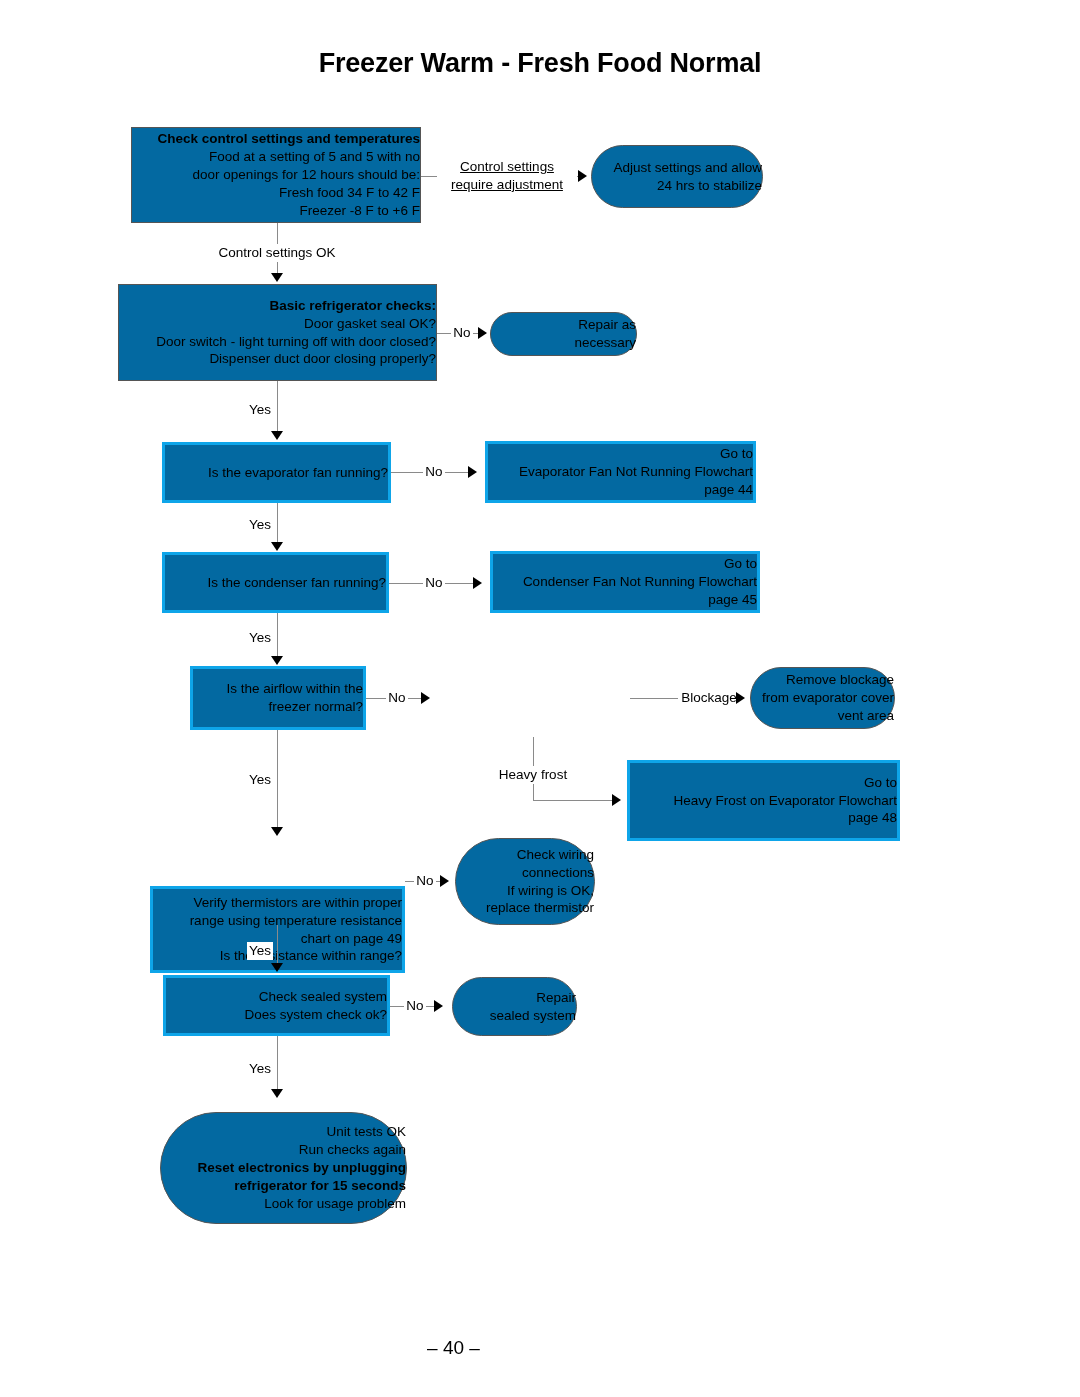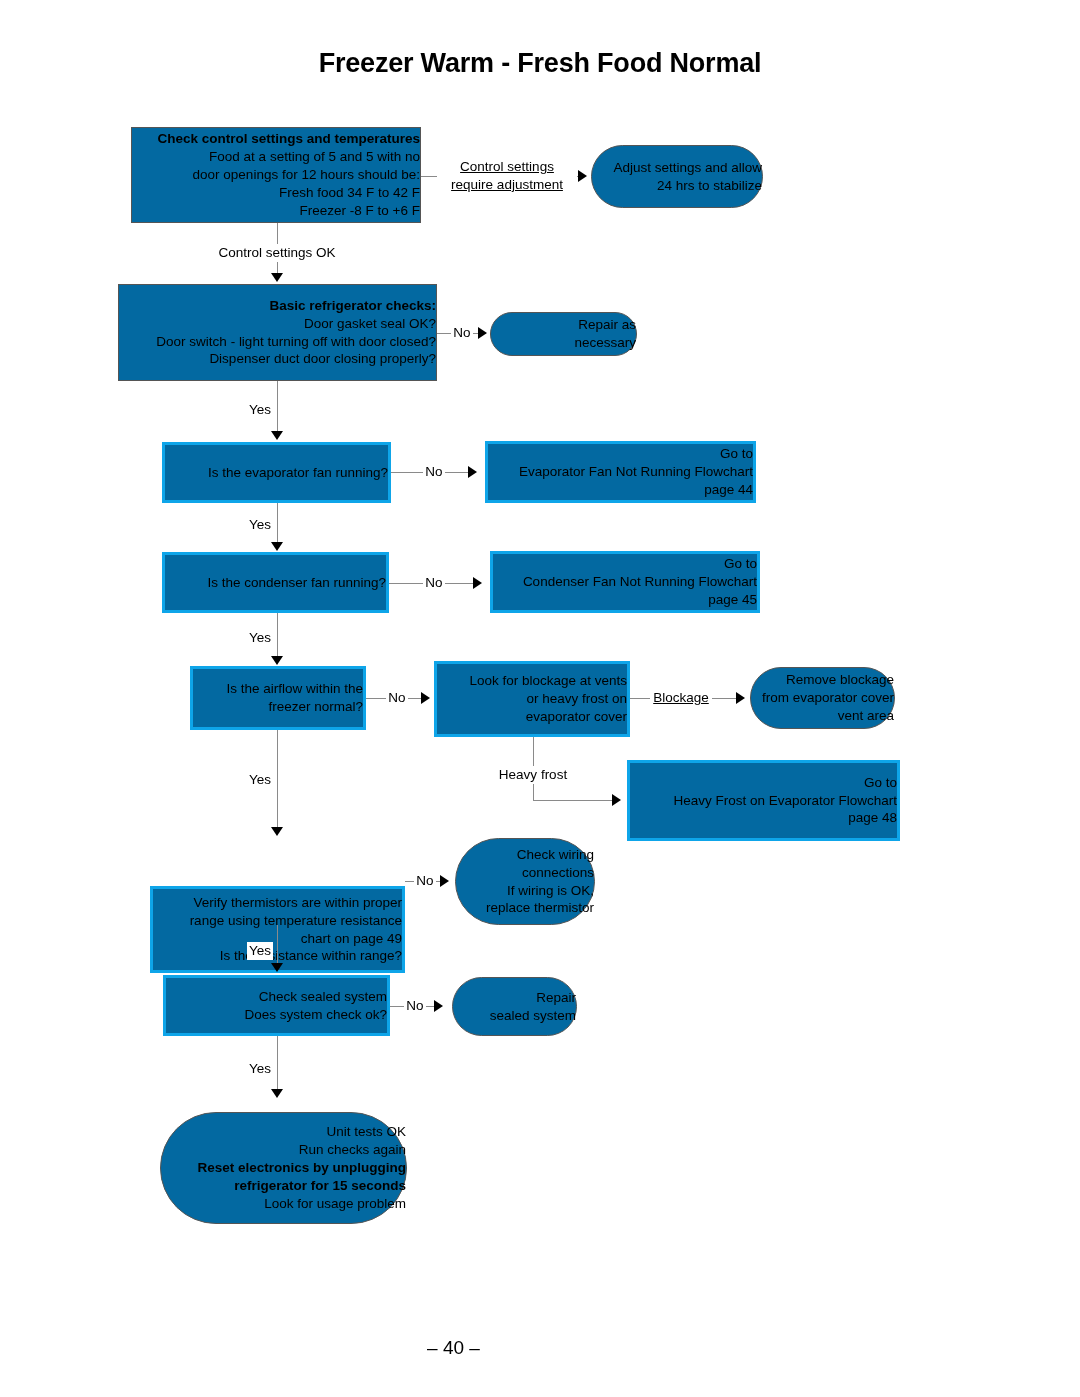--- a/index.html
+++ b/index.html
@@ -201,28 +201,23 @@
     <span class="ln">Is the airflow within the</span>
     <span class="ln">freezer normal?</span>
   </div>
 
   <div class="line-h" style="left:366px; top:698px; width:56px;"></div>
   <div class="edge-label" style="left:386px; top:689px; width:22px;">
     <span>No</span>
   </div>
   <div class="arrow-right" style="left:421px; top:692px;"></div>
 
-  <div class="node rect" style="left:434px; top:661px; width:196px; height:76px;">
-    <span class="ln">Look for blockage at vents</span>
-    <span class="ln">or heavy frost on</span>
-    <span class="ln">evaporator cover</span>
-  </div>
 
   <div class="line-h" style="left:630px; top:698px; width:108px;"></div>
-  <div class="edge-label" style="left:650px; top:689px; width:62px;text-decoration:underline;">
+  <div class="edge-label" style="left:678px; top:689px; width:62px;">
     <span>Blockage</span>
   </div>
   <div class="arrow-right" style="left:736px; top:692px;"></div>
 
   <div class="node oval" style="left:750px; top:667px; width:145px; height:62px; border-radius:31px;">
     <span class="ln">Remove blockage</span>
     <span class="ln">from evaporator cover</span>
     <span class="ln">vent area</span>
   </div>
 

